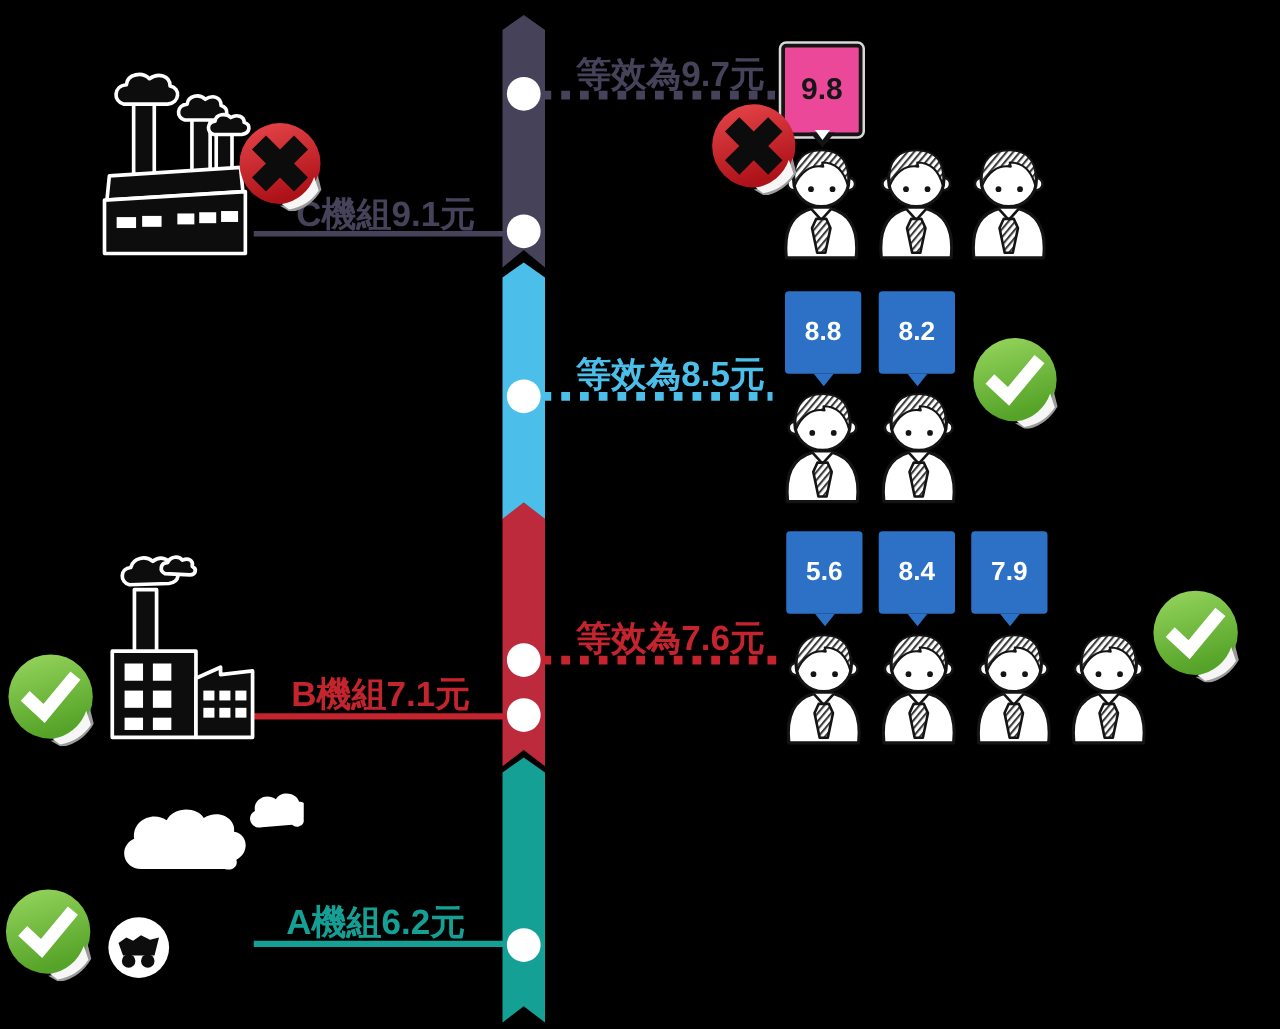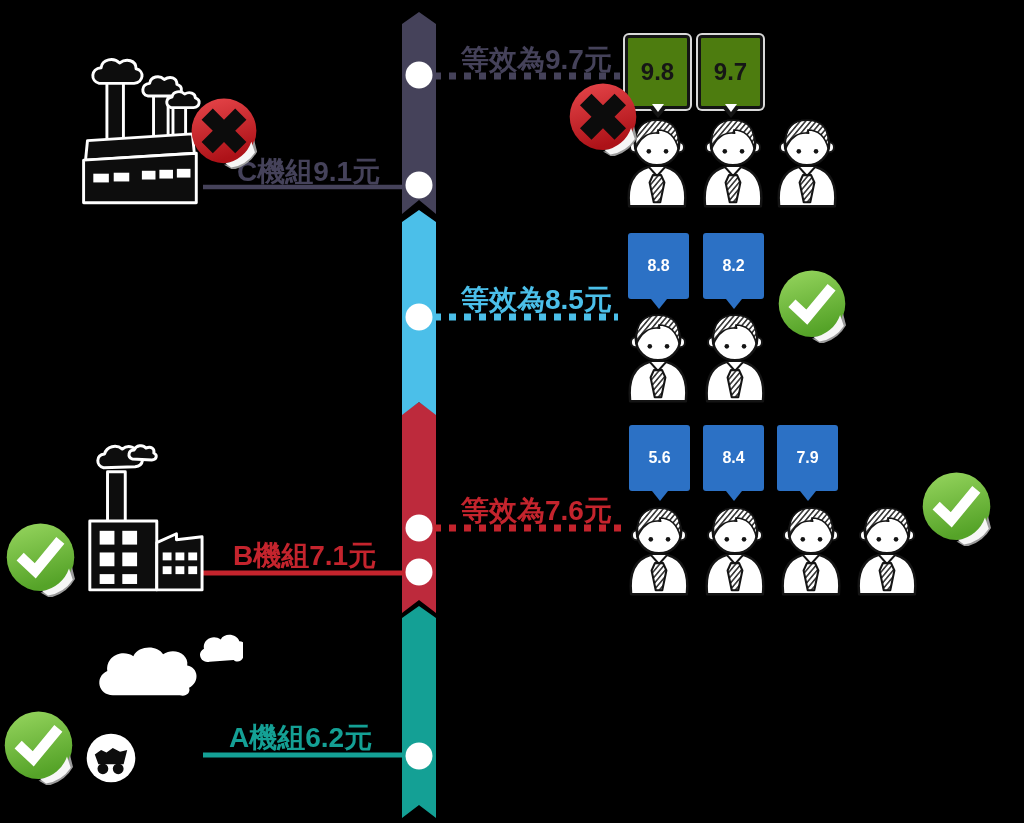--- a/index.html
+++ b/index.html
@@ -14,28 +14,28 @@
   .abs{position:absolute;}
   .base{left:0;top:0;width:1024px;height:823px;z-index:1;}
   .icon{z-index:2;}
   .person{z-index:2;}
   .lbl{position:absolute;z-index:3;font-weight:700;font-size:28px;line-height:1.1;white-space:nowrap;letter-spacing:0px;}
   .lbl.navy{color:var(--navy);}
   .lbl.sky{color:var(--sky);}
   .lbl.red{color:var(--red);}
   .lbl.teal{color:var(--teal);}
   .bubble{position:absolute;z-index:3;display:flex;align-items:center;justify-content:center;}
-  .bubble.white{width:65px;height:74px;background:#4d7c0f;border:3px solid var(--ink);border-radius:4px;
+  .bubble.white{width:65px;height:74px;background:#ec4899;border:3px solid var(--ink);border-radius:4px;
     color:#161616;font-size:24px;font-weight:600;box-shadow:0 0 0 2px rgba(255,255,255,.85);}
   .bubble.white::before{content:"";position:absolute;left:50%;bottom:-12px;transform:translateX(-50%);
     border:solid transparent;border-width:12px 10px 0 10px;border-top-color:var(--ink);}
   .bubble.white::after{content:"";position:absolute;left:50%;bottom:-6px;transform:translateX(-50%);
     border:solid transparent;border-width:8px 6px 0 6px;border-top-color:#fff;}
   .bubble.blue{width:61px;height:66px;background:var(--bubble-blue);border-radius:3px;
-    color:#fff;font-size:16px;font-weight:600;}
+    color:#fff;font-size:21px;font-weight:600;}
   .bubble.blue::after{content:"";position:absolute;left:50%;bottom:-10px;transform:translateX(-50%);
     border:solid transparent;border-width:10px 8px 0 8px;border-top-color:var(--bubble-blue);}
   .sticker{position:absolute;z-index:4;}
   .seg-c{fill:var(--navy);} .seg-85{fill:var(--sky);} .seg-b{fill:var(--red-seg);} .seg-a{fill:var(--teal);}
   .ln-c{stroke:var(--navy);} .ln-85{stroke:var(--sky);} .ln-b{stroke:var(--red);} .ln-a{stroke:var(--teal);}
   .dot{stroke-width:7;stroke-dasharray:7 8;fill:none;}
   .solid{fill:none;}
 </style>
 </head>
 <body>
@@ -179,23 +179,20 @@
   <div class="lbl red" style="left:233px;top:541px">B機組7.1元</div>
   <div class="lbl teal" style="left:229px;top:723px">A機組6.2元</div>
 
   <div class="lbl navy" style="left:461px;top:45px">等效為9.7元</div>
   <div class="lbl sky" style="left:461px;top:285px">等效為8.5元</div>
   <div class="lbl red" style="left:461px;top:496px">等效為7.6元</div>
 
   <div class="bubble white" style="left:625px;top:35px">
       <span>9.8</span>
     </div>
-  <div class="bubble white" style="left:698px;top:35px">
-      <span>9.7</span>
-    </div>
   <svg class="abs person" style="left:616px;top:115px;width:82px;height:94px">
       <use href="#sym-person"></use>
     </svg>
   <svg class="abs person" style="left:692px;top:115px;width:82px;height:94px">
       <use href="#sym-person"></use>
     </svg>
   <svg class="abs person" style="left:766px;top:115px;width:82px;height:94px">
       <use href="#sym-person"></use>
     </svg>
   <svg class="sticker" style="left:566px;top:82px;width:74px;height:74px">

